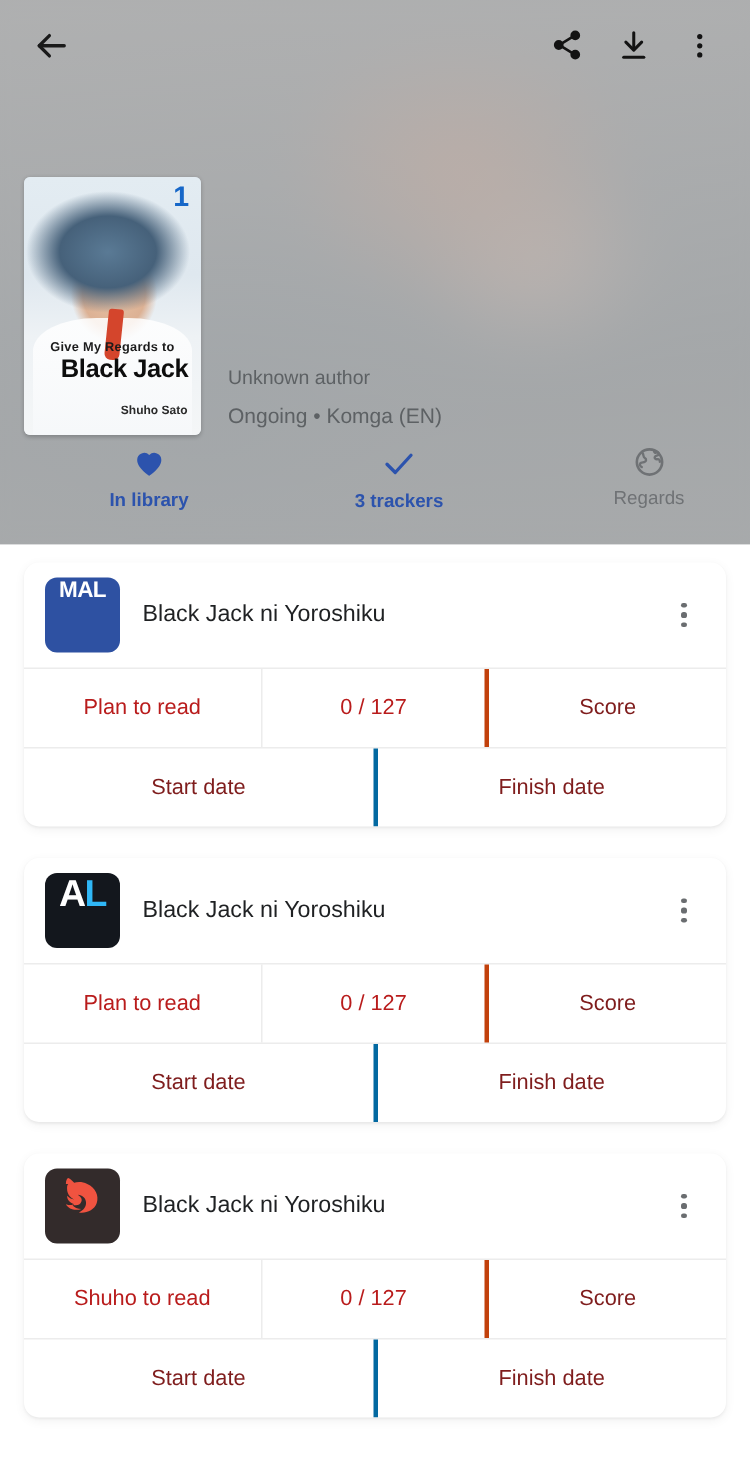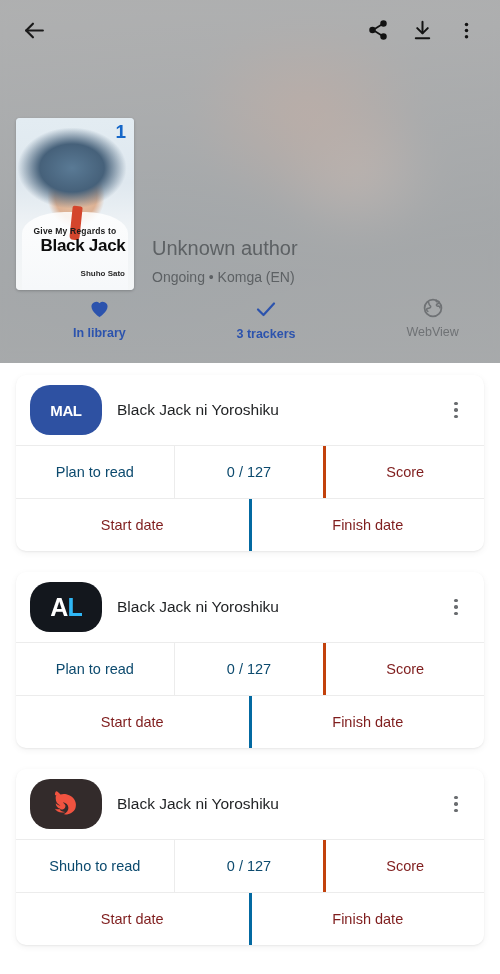--- a/index.html
+++ b/index.html
@@ -106,21 +106,21 @@
     font-size:8px; font-weight:700; color:#2a2a2a;
   }
 
   .meta { margin-left:18px; padding-bottom:4px; min-width:0; }
   .meta-title {
     font-size:18.5px; font-weight:700; color:#1c1c1c;
     line-height:1.25; letter-spacing:-0.1px;
   }
   .meta-author {
     margin-top:8px;
-    font-size:20px; color:#5d6164; line-height:1.3;
+    font-size:13px; color:#5d6164; line-height:1.3;
   }
   .meta-status {
     margin-top:7px;
     font-size:14px; color:#5d6164; line-height:1.3;
   }
 
   
   .actions {
     position:absolute; left:0; bottom:8px;
     width:500px; height:62px;
@@ -150,24 +150,24 @@
     box-shadow:0 1px 2px rgba(0,0,0,0.055), 0 2px 7px rgba(0,0,0,0.055);
     margin-bottom:21px;
     overflow:hidden;
   }
   .card-head {
     display:flex; align-items:center;
     height:70px;
     padding:0 8px 0 14px;
   }
   .logo {
-    width:72px; height:50px;
-    border-radius:20px;
+    width:50px; height:50px;
+    border-radius:8px;
     flex:none;
-    display:flex; align-items:center; justify-content:center;
+    display:flex; justify-content:center;
     position:relative;
     overflow:hidden;
   }
   .logo-mal { background:#2e51a2; }
   .logo-mal span {
     color:#fff; font-size:15px; font-weight:700; letter-spacing:-0.4px;
   }
   .logo-al { background:#13171d; }
   .logo-al .a { color:#ffffff; font-size:25px; font-weight:800; letter-spacing:-1px; }
   .logo-al .l { color:#2fb7f6; font-size:25px; font-weight:800; letter-spacing:-1px; }
@@ -189,21 +189,21 @@
   .kebab i { width:3.5px; height:3.5px; border-radius:50%; background:#6a6d70; display:block; }
 
   .grid-top { display:flex; border-top:1px solid #ececec; }
   .cell {
     height:52px;
     display:flex; align-items:center; justify-content:center;
     font-size:14.5px;
     cursor:pointer;
     text-align:center;
   }
-  .cell.filled { color:#0c4a6e; }
+  .cell.filled { color:#b91c1c; }
   .cell.empty { color:#7f1d1d; }
   .c-status { flex:1.06; }
   .c-progress { flex:1; border-left:1px solid #ececec; border-right:3px solid #c2410c; }
   .c-score { flex:1.06; }
   .grid-bot { display:flex; border-top:1px solid #ececec; }
   .c-start { flex:1; }
   .c-finish { flex:1; border-left:3px solid #0369a1; }
 </style>
 </head>
 <body>
@@ -272,21 +272,21 @@
       <svg class="icon-svg" width="24" height="24" viewBox="0 0 24 24" fill="none" stroke="#2c53ad" stroke-width="2.2" stroke-linecap="round" stroke-linejoin="round">
         <polyline points="4,12.5 9.5,18 20,6.5"></polyline>
       </svg>
       <div class="action-label">3 trackers</div>
     </div>
     <div class="action inactive">
       <svg class="icon-svg" width="22" height="22" viewBox="0 0 24 24">
         <circle cx="12" cy="12" r="9.2" fill="none" stroke="#6f7275" stroke-width="1.9"></circle>
         <path d="M7 5.5c1 1.6 0.2 2.8 1.6 3.6 1.4 0.8 1 2.2 0 2.8-1 0.6-2.6 0-3.4 1.2-0.5 0.8 0.2 2 1.2 2.6M15.5 3.6c-0.6 1.4 0.8 2 1.6 1.4 0.8-0.6 2 0.2 1.6 1.4-0.4 1.2-2.2 0.8-2.8 1.8-0.6 1 0.6 2 1.8 1.8 1.2-0.2 2 0.6 1.8 1.8" fill="none" stroke="#6f7275" stroke-width="1.7" stroke-linecap="round"></path>
       </svg>
-      <div class="action-label">WebView</div>
+      <div class="action-label">Regards</div>
     </div>
   </div>
 </div>
 
 <div class="list">
 
   <div class="card">
     <div class="card-head">
       <div class="logo logo-mal">
         <span>MAL</span>

